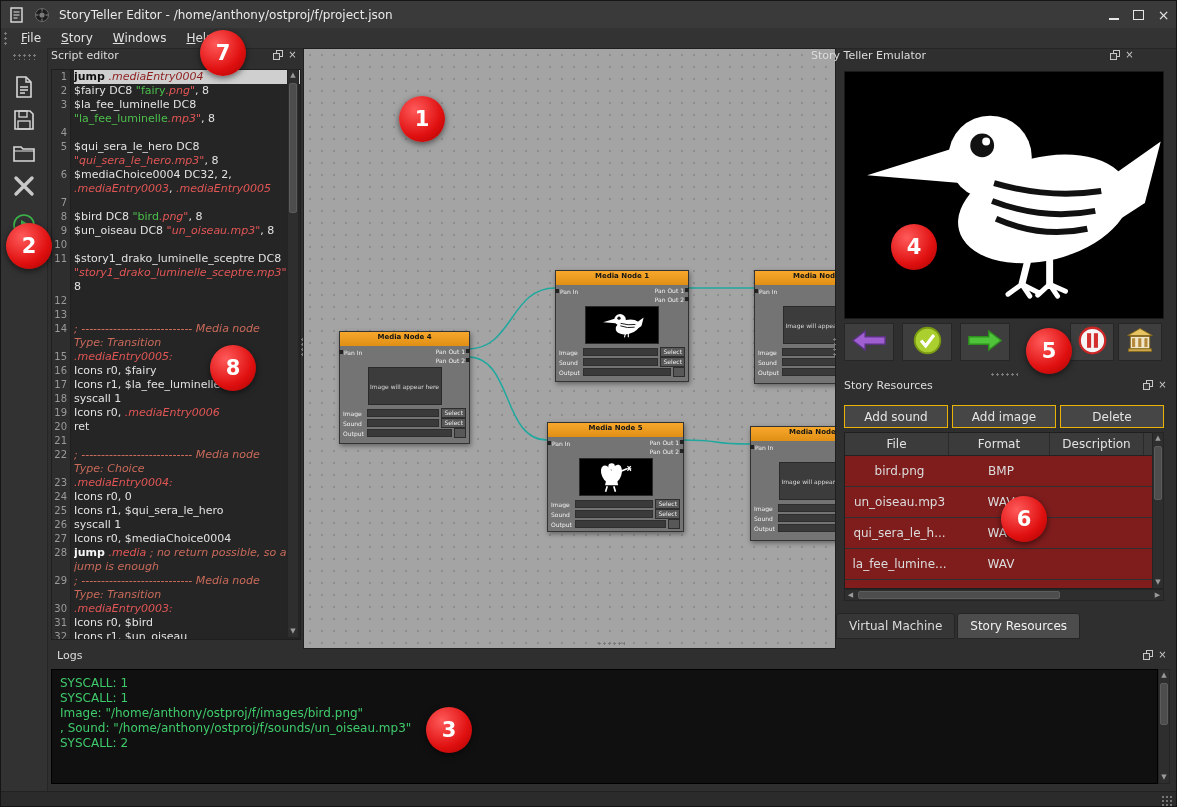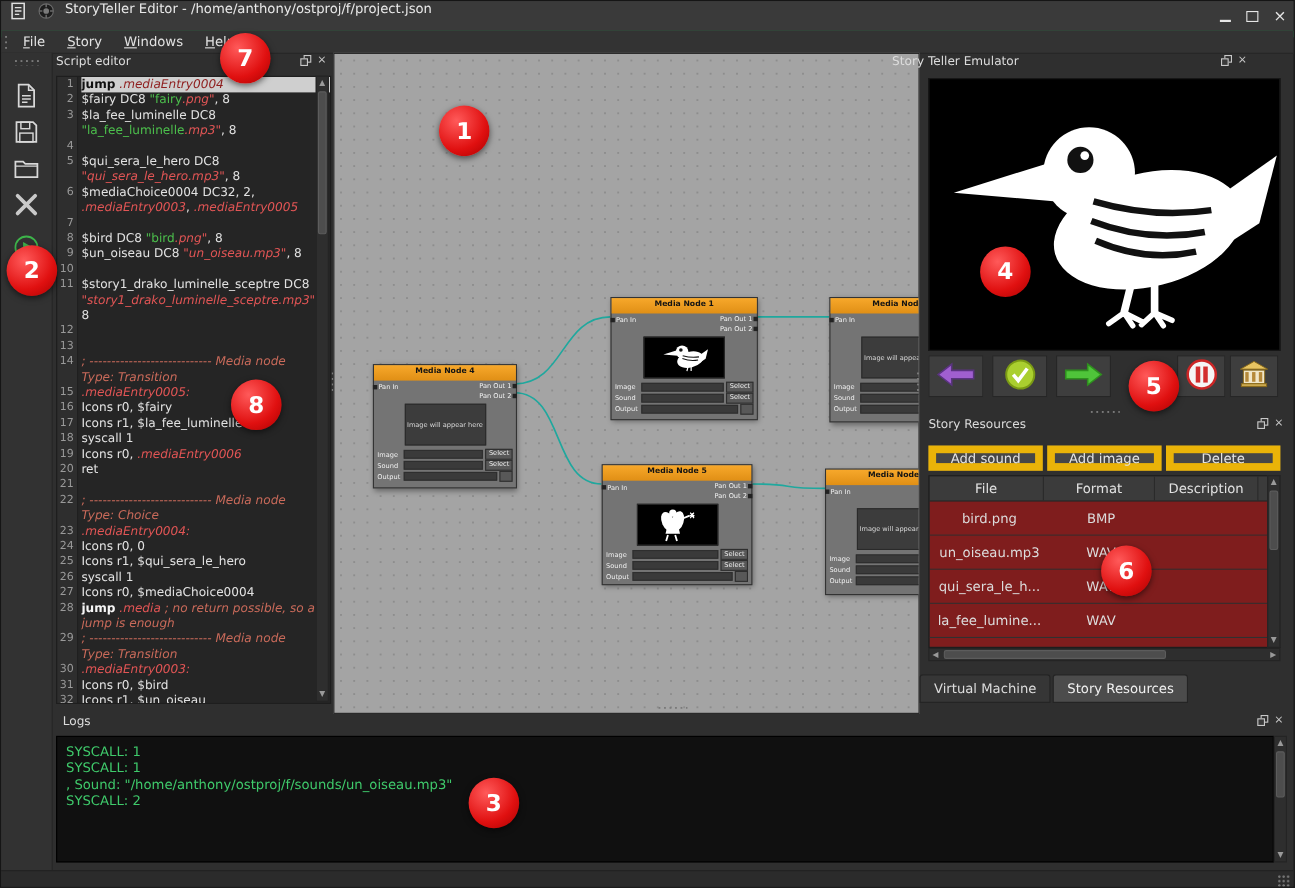--- a/index.html
+++ b/index.html
@@ -1,21 +1,21 @@
 <!DOCTYPE html>
 <html><head>
 <meta charset="utf-8">
 <style>
   html,body{margin:0;padding:0;background:#1b1b1b;}
   #app{position:relative;width:1177px;height:807px;background:#2f2f2f;overflow:hidden;
        font-family:"DejaVu Sans","Liberation Sans",sans-serif;color:#ddd;
        border:1px solid #151515;box-sizing:border-box;}
   
   .titlebar{position:absolute;left:0;top:0;width:100%;height:27px;background:#3a3a3a;
-            border-bottom:6px solid #15803d;display:flex;align-items:flex-start;}
+            border-bottom:6px solid #15803d;display:flex;align-items:center;}
   .tb-icon{width:18px;height:18px;margin-left:7px;display:flex;align-items:center;justify-content:center;}
   .title-text{font-size:12px;color:#e9e9e9;margin-left:8px;}
   .winbtns{margin-left:auto;display:flex;height:100%;}
   .winbtn{width:25px;height:100%;display:flex;align-items:center;justify-content:center;color:#e6e6e6;}
   .g-min{display:block;width:10px;height:2px;background:#e6e6e6;margin-top:8px;}
   .g-max{display:block;width:9px;height:8px;border:1.5px solid #e6e6e6;}
   .g-close{font-size:14px;line-height:14px;}
   
   .menubar{position:absolute;left:0;top:27px;width:100%;height:20px;background:#333333;
            border-bottom:1px solid #262626;display:flex;align-items:center;font-size:12px;}
@@ -78,21 +78,21 @@
   .nrow{display:flex;align-items:center;height:10px;font-size:6px;color:#f0f0f0;gap:2px;}
   .nrow .lab{width:22px;overflow:hidden;}
   .nrow .val{flex:1;height:6px;background:#3a3a3a;border:1px solid #2e2e2e;}
   .nrow .sel{background:#585858;border:1px solid #2e2e2e;padding:0 2px;height:8px;line-height:8px;color:#eee;}
   .nrow .spin{width:10px;height:8px;background:#585858;border:1px solid #2e2e2e;}
   
   .emu-screen{position:absolute;left:843px;top:70px;width:320px;height:248px;background:#000;
               border:1px solid #1a1a1a;box-sizing:border-box;overflow:hidden;}
   .ebtn{position:absolute;top:322px;height:38px;background:#3e3e3e;border:1px solid #262626;
         display:flex;align-items:center;justify-content:center;box-sizing:border-box;}
-  .res-btn{position:absolute;top:404px;height:23px;background:#464646;border:7px solid #eab308;
+  .res-btn{position:absolute;top:404px;height:23px;background:#464646;border:1px solid #eab308;
            color:#e4e4e4;font-size:12px;display:flex;align-items:center;justify-content:center;box-sizing:border-box;}
   .res-table{position:absolute;left:843px;top:431px;width:320px;height:157px;background:#262626;
              border:1px solid #1f1f1f;box-sizing:border-box;overflow:hidden;font-size:12px;}
   .thead{display:flex;height:22px;background:#3b3b3b;border-bottom:1px solid #222;color:#e2e2e2;}
   .thc{line-height:22px;text-align:center;border-right:1px solid #2a2a2a;overflow:hidden;}
   .c0{width:103px;}.c1{width:100px;}.c2{width:93px;}
   .trow{display:flex;height:30px;border-bottom:1px solid #303030;background:#7f1d1d;color:#dcdcdc;text-align:center;}
   .trow .tcell{line-height:30px;padding-left:6px;box-sizing:border-box;overflow:hidden;white-space:nowrap;}
   .tabs{position:absolute;left:835px;top:612px;display:flex;gap:2px;font-size:12px;}
   .tab{height:24px;line-height:24px;padding:0 12px;background:#363636;border:1px solid #242424;
@@ -584,20 +584,21 @@
     <span>Logs</span>
     <span class="spacer"></span>
     <span class="dock-ic">
         <span class="float-ic"></span>
       </span>
     <span class="dock-ic">×</span>
   </div>
   <div class="logs-console" id="logs-console">
       <div>SYSCALL: 1</div>
       <div>SYSCALL: 1</div>
+      <div>Image: "/home/anthony/ostproj/f/images/bird.png"</div>
       <div>, Sound: "/home/anthony/ostproj/f/sounds/un_oiseau.mp3"</div>
       <div>SYSCALL: 2</div>
     </div>
   <div class="sb-v" style="left:1157px;top:668px;height:115px;">
     <span class="sb-arr" style="top:0;">▲</span>
     <div class="sb-thumb" style="top:13px;height:40px;"></div>
     <span class="sb-arr" style="bottom:0;">▼</span>
   </div>
 
   

